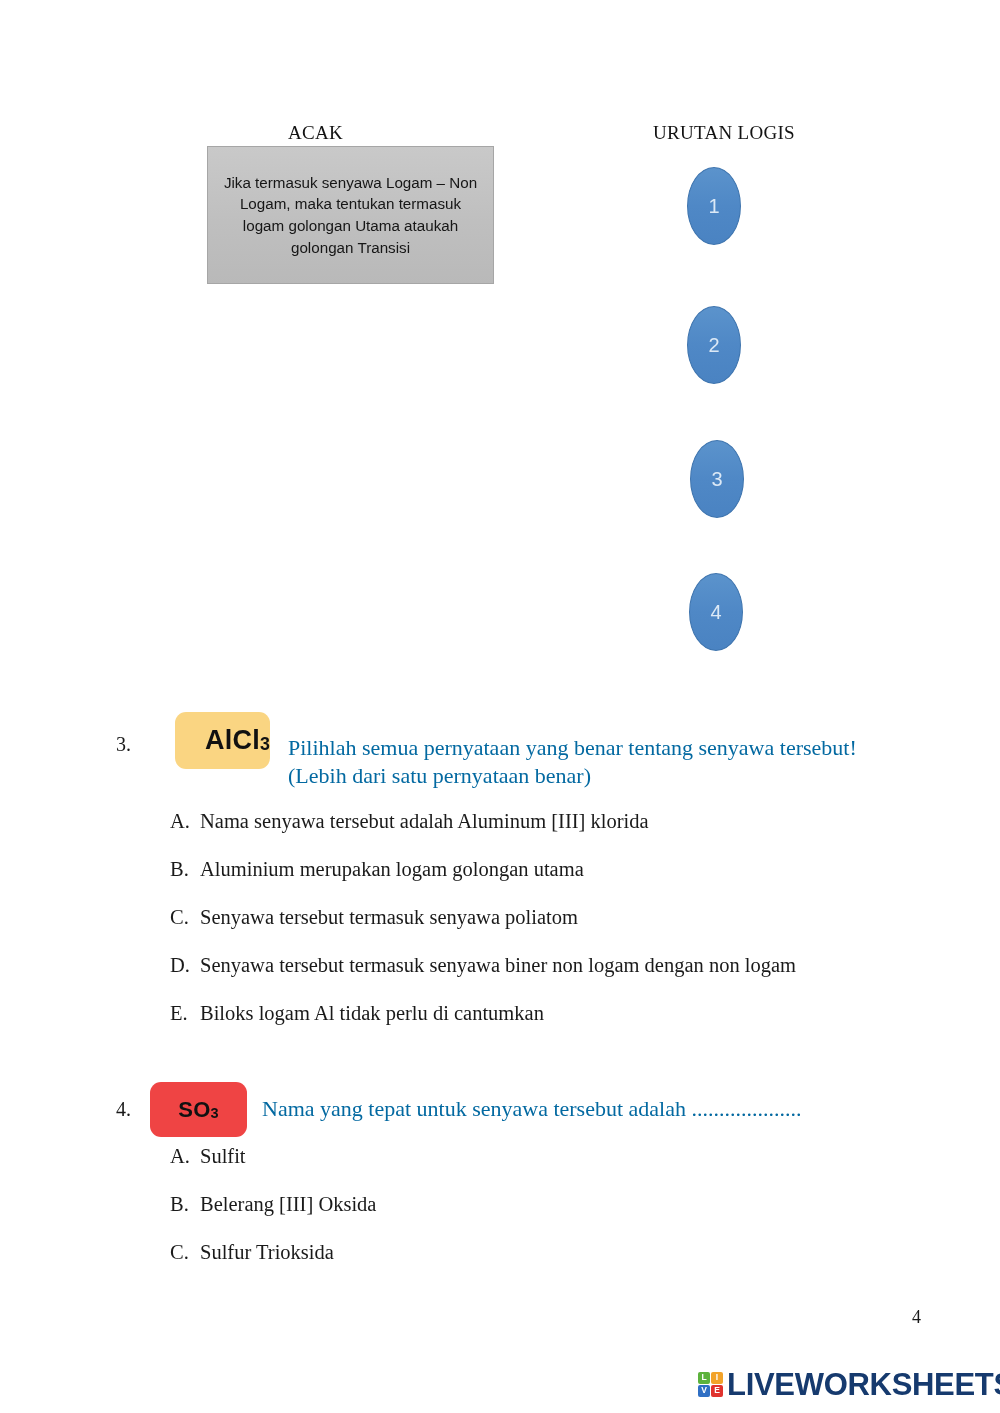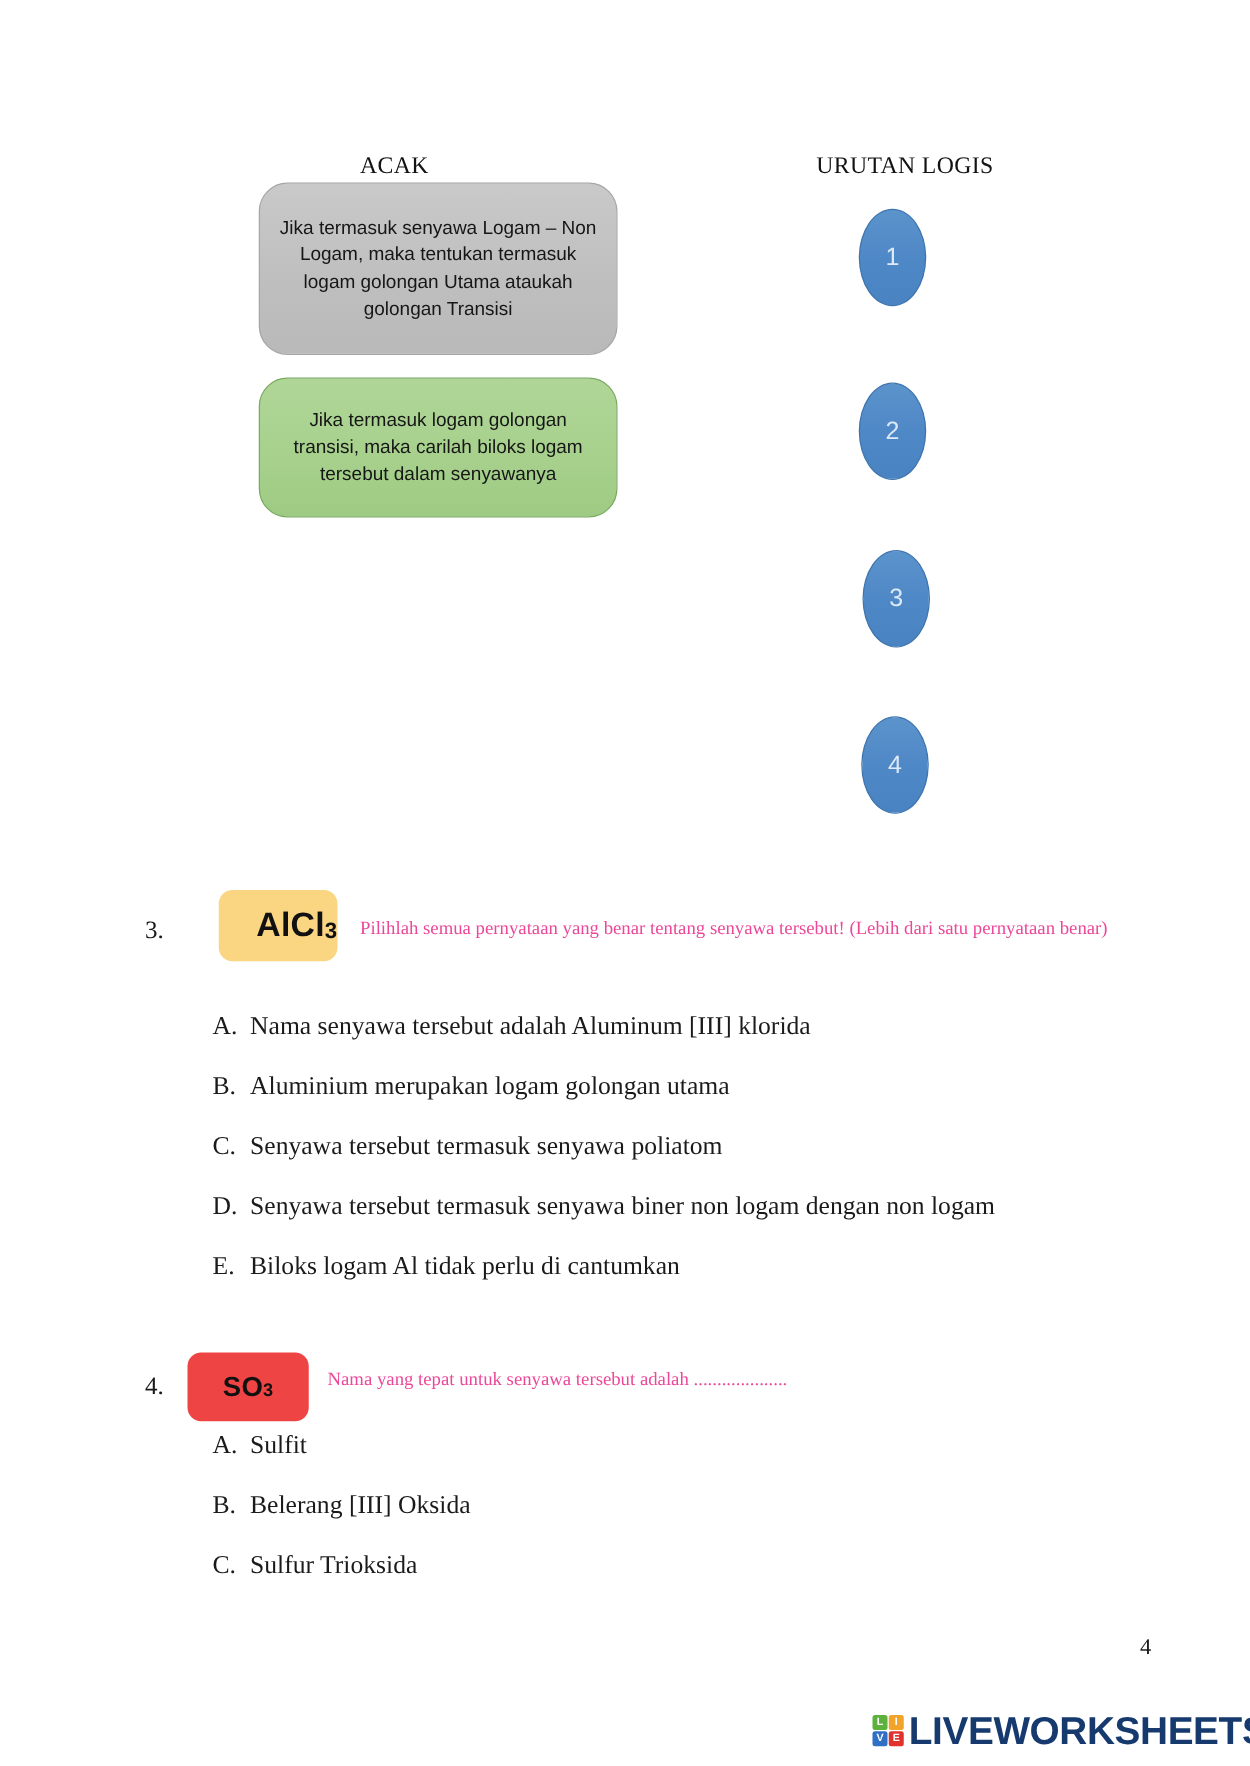--- a/index.html
+++ b/index.html
@@ -42,21 +42,20 @@
     position: absolute;
     display: flex;
     align-items: center;
     justify-content: center;
     text-align: center;
     font-family: "Liberation Sans", sans-serif;
     font-size: 15.2px;
     line-height: 1.42;
     color: #161616;
     padding: 6px 13px;
-    border-radius: 23px;
   }
   .flow-box span { display: block; }
 
   #box-gray {
     left: 163px; top: 146px;
     width: 287px; height: 138px;
     background: linear-gradient(180deg, #c9c9c9 0%, #bfbfbf 55%, #b9b9b9 100%);
     border: 1px solid #a6a6a6;
   }
   #box-green {
@@ -134,23 +133,23 @@
     font-size: 0.66em;
     vertical-align: baseline;
     position: relative;
     top: 0.24em;
     font-weight: bold;
   }
 
   .q-prompt {
     position: absolute;
     font-family: "Liberation Serif", serif;
-    font-size: 15px;
+    font-size: 22px;
     line-height: 1.28;
-    color: #ec4899;
+    color: #0369a1;
   }
   #prompt-3 { left: 288px; top: 734px; width: 620px; }
   #prompt-4 { left: 262px; top: 1095px; width: 640px; }
 
   .option-list {
     position: absolute;
     list-style: none;
     margin: 0;
     padding: 0;
   }
@@ -221,23 +220,20 @@
 <section id="diagram-section">
 
   <div class="col-header" id="header-acak">ACAK</div>
 
   <div class="col-header" id="header-urutan">URUTAN LOGIS</div>
 
   <div class="flow-box" id="box-gray">
     <span>Jika termasuk senyawa Logam – Non Logam, maka tentukan termasuk logam golongan Utama ataukah golongan Transisi</span>
   </div>
 
-  <div class="flow-box" id="box-green">
-    <span>Jika termasuk logam golongan transisi, maka carilah biloks logam tersebut dalam senyawanya</span>
-  </div>
 
 
 
   <div class="ellipse" id="ellipse-1">
     <span>1</span>
   </div>
   <div class="ellipse" id="ellipse-2">
     <span>2</span>
   </div>
   <div class="ellipse" id="ellipse-3">

